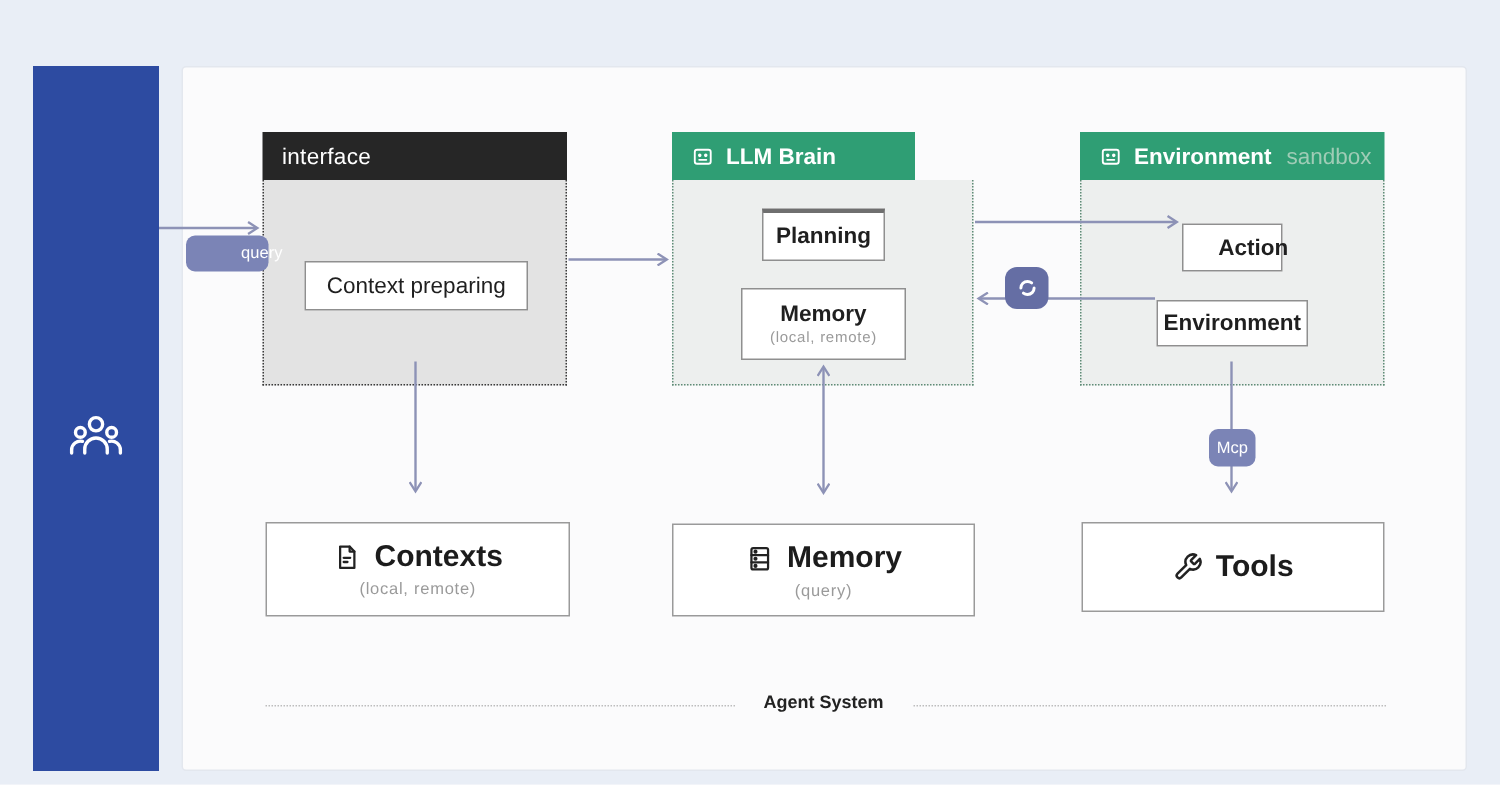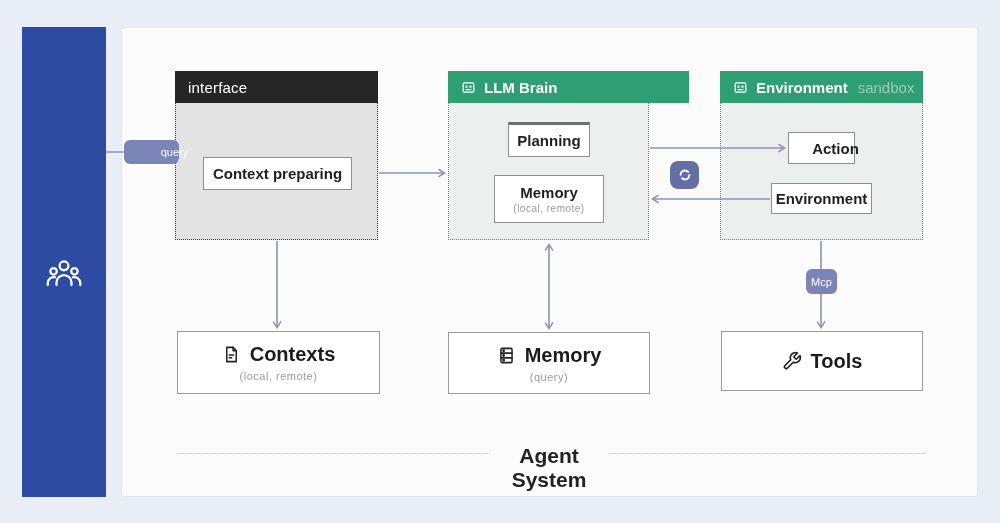--- a/index.html
+++ b/index.html
@@ -2,21 +2,21 @@
 <html><head>
 <meta charset="utf-8">
 <style>
   html,body { margin:0; padding:0; }
   body {
     width:1000px; height:523px; position:relative; overflow:hidden;
     background:#e9eef6;
     font-family:"Liberation Sans","DejaVu Sans",sans-serif;
     -webkit-font-smoothing:antialiased;
   }
-  .abs { position:absolute; box-sizing:border-box; }
+  .abs { position:absolute; box-sizing:border-box;margin-top:17px; }
 
   
   .sidebar { left:22px; top:27px; width:84px; height:470px; background:#2d4ba1; }
   .sidebar .icon-wrap { position:absolute; left:50%; top:228px; transform:translateX(-50%); }
 
   
   .panel { left:121px; top:27px; width:857px; height:470px; background:#fbfbfc;
            border:1px solid #e3e7ee; border-radius:3px; }
 
   
@@ -28,33 +28,33 @@
   .group-header { display:flex; align-items:center; gap:8px; padding:0 13px;
                   color:#fff; font-size:15px; z-index:2; }
   .hdr-dark  { background:#262626; font-weight:500; letter-spacing:.2px; }
   .hdr-green { background:#2f9e74; font-weight:700; }
   .hdr-green .sub { color:#9fccb6; font-weight:500; margin-left:2px; }
 
   .iface-header { left:175px; top:71px; width:203px; height:32px; }
   .iface-body   { left:175px; top:103px; width:203px; height:137px;
                   background:#e3e3e3; border:1px dotted #3a3a3a; border-top:none; z-index:2; }
 
-  .llm-header { left:448px; top:71px; width:241px; height:32px; }
+  .llm-header { left:448px; top:71px; width:162px; height:32px; }
   .llm-body   { left:448px; top:103px; width:201px; height:137px;
                 background:#edefee; border:1px dotted #5e8b76; border-top:none; z-index:2; }
 
   .env-header { left:720px; top:71px; width:203px; height:32px; }
   .env-body   { left:720px; top:103px; width:203px; height:137px;
                 background:#edefee; border:1px dotted #5e8b76; border-top:none; z-index:2; }
 
   
   .inner-box { background:#fff; border:1px solid #8f8f8f; display:flex;
                align-items:center; justify-content:center; font-size:15px;
                font-weight:700; color:#1f1f1f; z-index:4; }
-  .ctx-prep   { left:203px; top:157px; width:149px; height:33px; font-weight:700; }
+  .ctx-prep   { left:203px; top:157px; width:149px; height:33px; font-weight:400; }
   .planning   { left:508px; top:122px; width:82px;  height:35px; border-top:3px solid #6f6f6f; }
   .memory-in  { left:494px; top:175px; width:110px; height:48px; flex-direction:column; gap:2px; }
   .action     { left:788px; top:132px; width:67px;  height:32px;padding-left:28px; }
   .perception { left:771px; top:183px; width:101px; height:31px; }
   .small-sub  { font-size:10px; font-weight:400; color:#9a9a9a; letter-spacing:.5px; }
 
   
   .card { background:#fff; border:1px solid #9a9a9a; display:flex; flex-direction:column;
           align-items:center; justify-content:center; gap:4px; z-index:4; }
   .card-row { display:flex; align-items:center; gap:9px; }
@@ -68,21 +68,21 @@
   .badge { background:#7b84b6; color:#fff; border-radius:6px; display:flex;
            align-items:center; justify-content:center; font-size:11px; z-index:5; }
   .badge-query { left:124px; top:140px; width:55px; height:24px;padding-left:46px; }
   .badge-mcp   { left:806px; top:269px; width:31px; height:25px; }
   .badge-sync  { left:670px; top:161px; width:29px; height:28px; background:#656ea4; border-radius:8px; }
 
   
   .foot-line { border-top:1px dotted #bdbdbd; height:0; z-index:2; }
   .foot-line-l { left:177px; top:453px; width:313px; }
   .foot-line-r { left:609px; top:453px; width:315px; }
-  .foot-text { left:498px; top:444px; width:102px; text-align:center; font-size:21px;
+  .foot-text { left:498px; top:444px; width:102px; text-align:center; font-size:12px;
                font-weight:700; color:#222; z-index:2; }
 </style>
 </head>
 <body>
 
 <aside class="abs sidebar">
   <span class="icon-wrap">
     <svg width="40" height="40" viewBox="0 0 48 48" fill="none" stroke="#ffffff" stroke-width="2.7" stroke-linecap="round">
       <circle cx="24" cy="13" r="5.3"></circle>
       <circle cx="11.5" cy="19.5" r="3.9"></circle>

